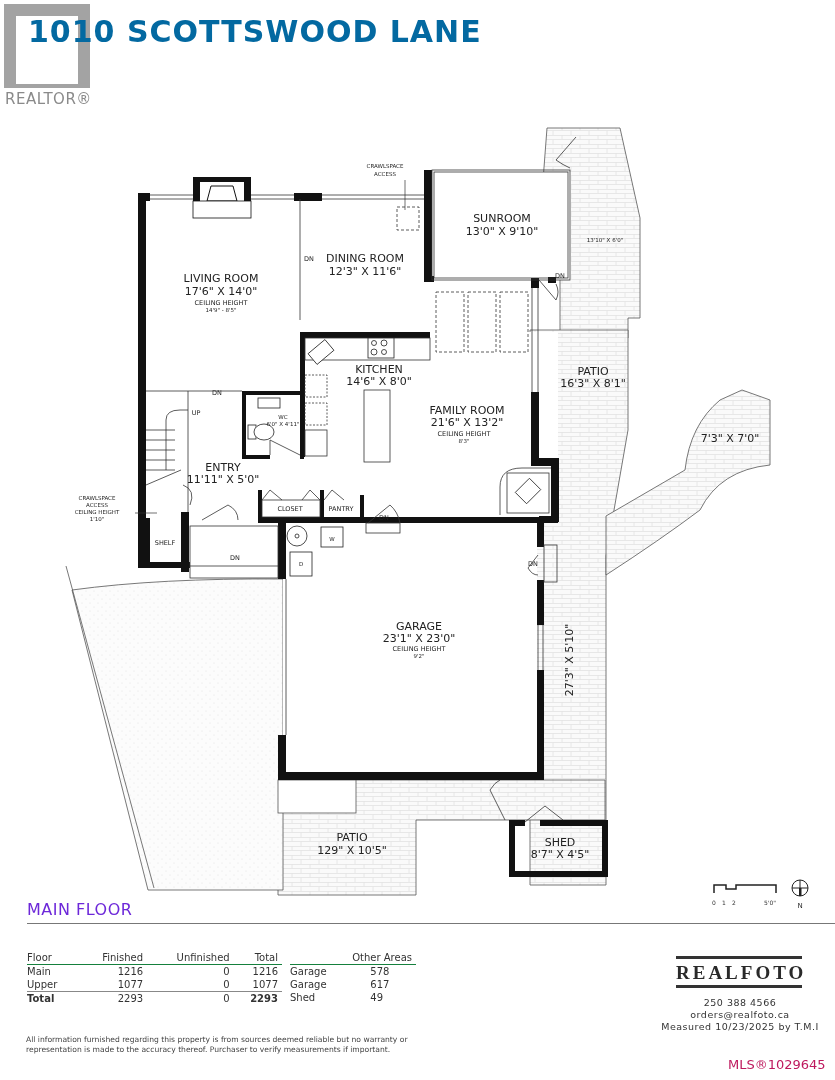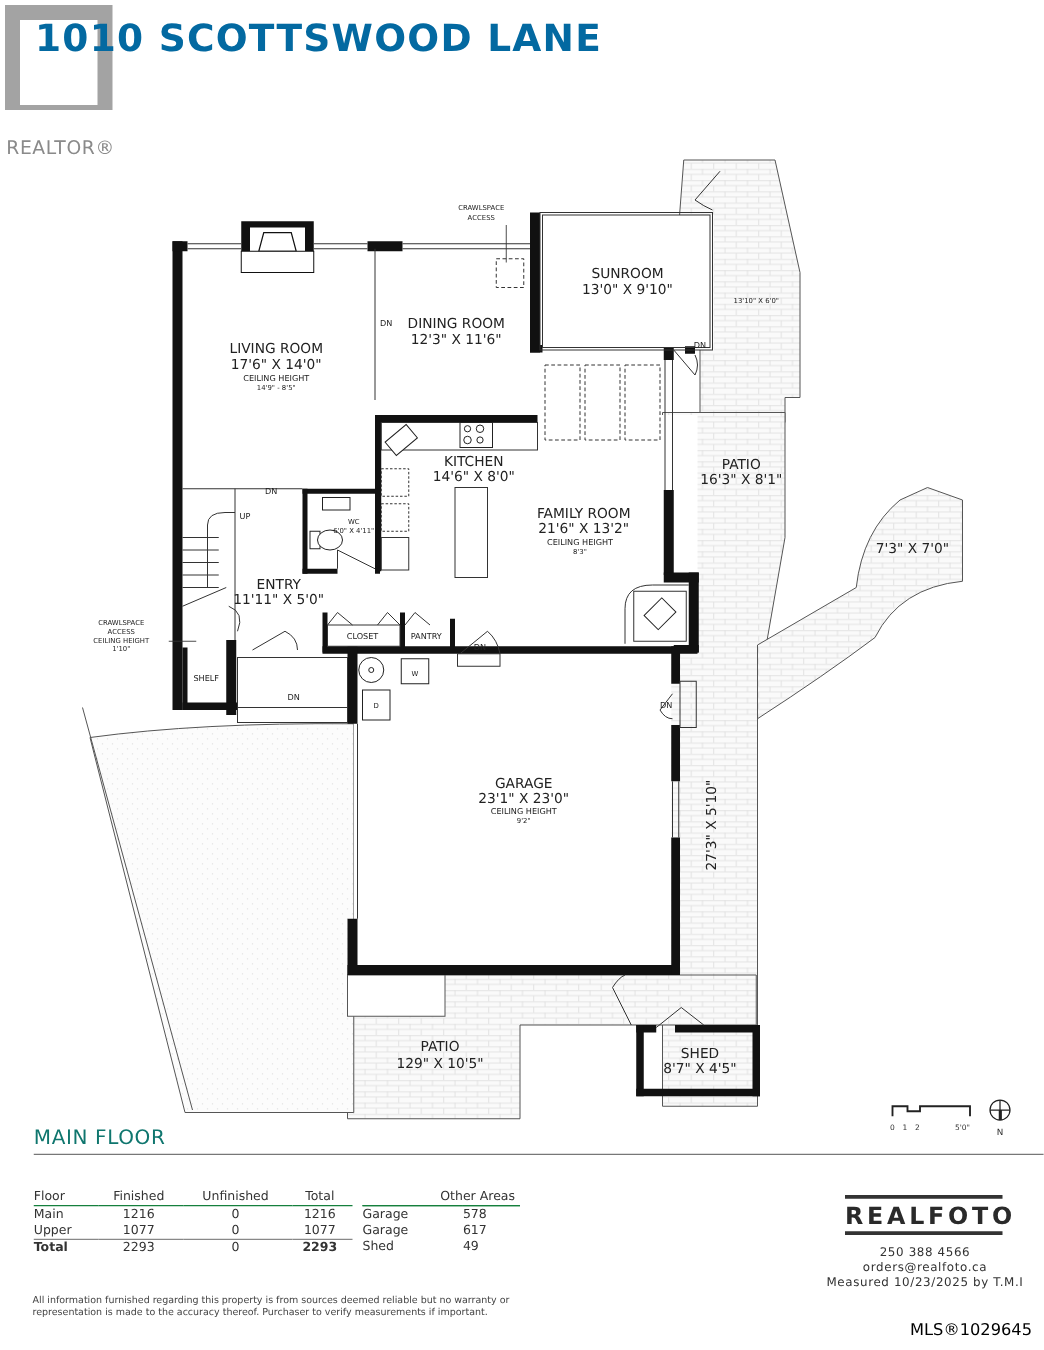--- a/index.html
+++ b/index.html
@@ -1,44 +1,44 @@
 <!DOCTYPE html>
 <html><head>
 <meta charset="utf-8">
 <style>
   html, body { margin:0; padding:0; background:#ffffff; }
   body { width:835px; height:1080px; position:relative; overflow:hidden; font-family:"DejaVu Sans", sans-serif; color:#2b2b2b; }
   .abs { position:absolute; }
   #title { left:28px; top:14px; font-size:30px; font-weight:bold; letter-spacing:1px; color:#0369a1; white-space:nowrap; z-index:3; }
   #realtor-logo { left:4px; top:4px; width:86px; height:84px; background:#9a9a9a; z-index:2; opacity:0.9; }
   #realtor-logo .r-inner { position:absolute; left:12px; top:12px; width:62px; height:68px; background:#ffffff; }
-  #realtor-text { left:5px; top:90px; font-size:15px; color:#8a8a8a; letter-spacing:0.5px; z-index:2;margin-top:19px; }
+  #realtor-text { left:5px; top:90px; font-size:15px; color:#8a8a8a; letter-spacing:0.5px; z-index:2; }
   svg#plan { position:absolute; left:0; top:0; z-index:1; }
   .lbl { font-family:"DejaVu Sans", sans-serif; fill:#222; text-anchor:middle; }
   .lbl-lg { font-size:11px; }
   .lbl-sm { font-size:6.5px; }
   .lbl-xs { font-size:5.5px; }
-  #section-title { left:27px; top:900px; font-size:16px; color:#0f766e; letter-spacing:0.5px; }
+  #section-title { left:27px; top:900px; font-size:16px; color:#6d28d9; letter-spacing:0.5px; }
   #section-rule { left:27px; top:923px; width:808px; height:1px; background:#777; }
   table.areas { position:absolute; border-collapse:collapse; font-size:10px; color:#333; }
   table.areas th { font-weight:normal; text-align:left; padding:0 4px 0 0; border-bottom:1px solid #15803d; line-height:13px; }
   table.areas td { padding:0 4px 0 0; line-height:13px; }
   #floor-table { left:27px; top:951px; width:255px; }
-  #floor-table td.c, #floor-table th.c { text-align:center; }
+  #floor-table td.c, #floor-table th.c { text-align:right; }
   #floor-table tr.total td { border-top:1px solid #888; font-weight:bold; }
   #floor-table tr.total td.c.n { font-weight:normal; }
   #other-table { left:290px; top:951px; width:126px; }
   #other-table th { text-align:right; }
   #other-table td.v { text-align:left; }
   #disclaimer { left:26px; top:1035px; width:395px; font-size:7.6px; line-height:10px; color:#444; }
-  #brand { left:676px; top:956px; width:126px; text-align:right; }
+  #brand { left:676px; top:956px; width:126px; text-align:right;font-family:Liberation Serif, serif; }
   #brand .bar { height:3px; background:#333; }
   #brand .name { font-size:19px; font-weight:bold; letter-spacing:3px; color:#2a2a2a; padding:3px 0 1px; }
   #contact { left:655px; top:997px; width:170px; text-align:center; font-size:9.5px; line-height:12px; color:#333; letter-spacing:0.5px; }
-  #mls { left:728px; top:1057px; font-size:13px; color:#000000; }
+  #mls { left:728px; top:1057px; font-size:13px; color:#be185d; }
   #scale { left:712px; top:880px; }
   #scale .ticks { font-size:6px; color:#333; }
   #north { left:790px; top:878px; }
 </style>
 </head>
 <body>
 
 <div id="realtor-logo" class="abs">
   <div class="r-inner"></div>
 </div>

